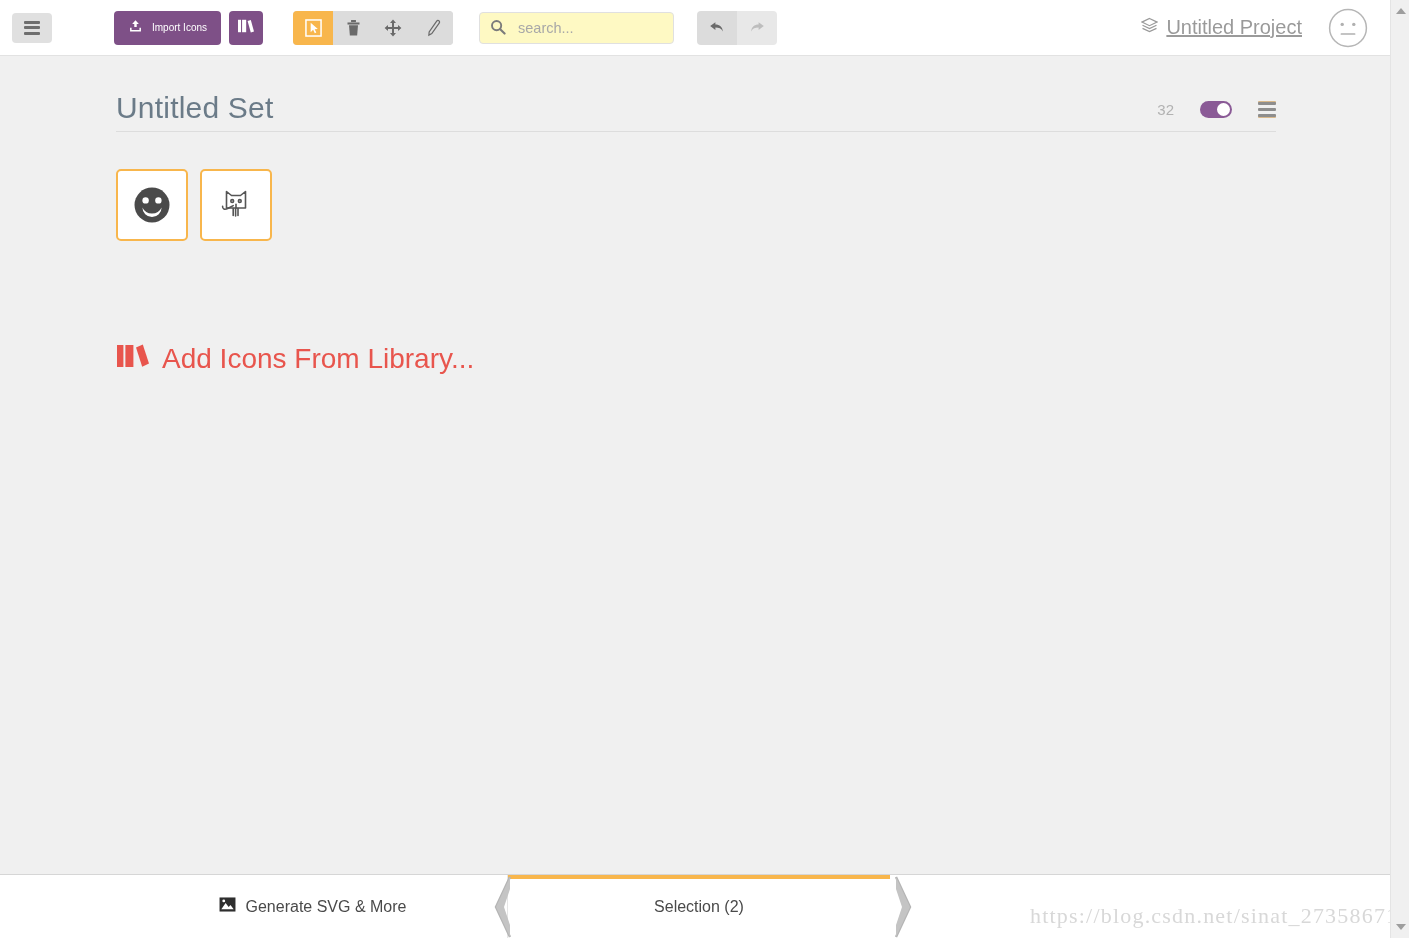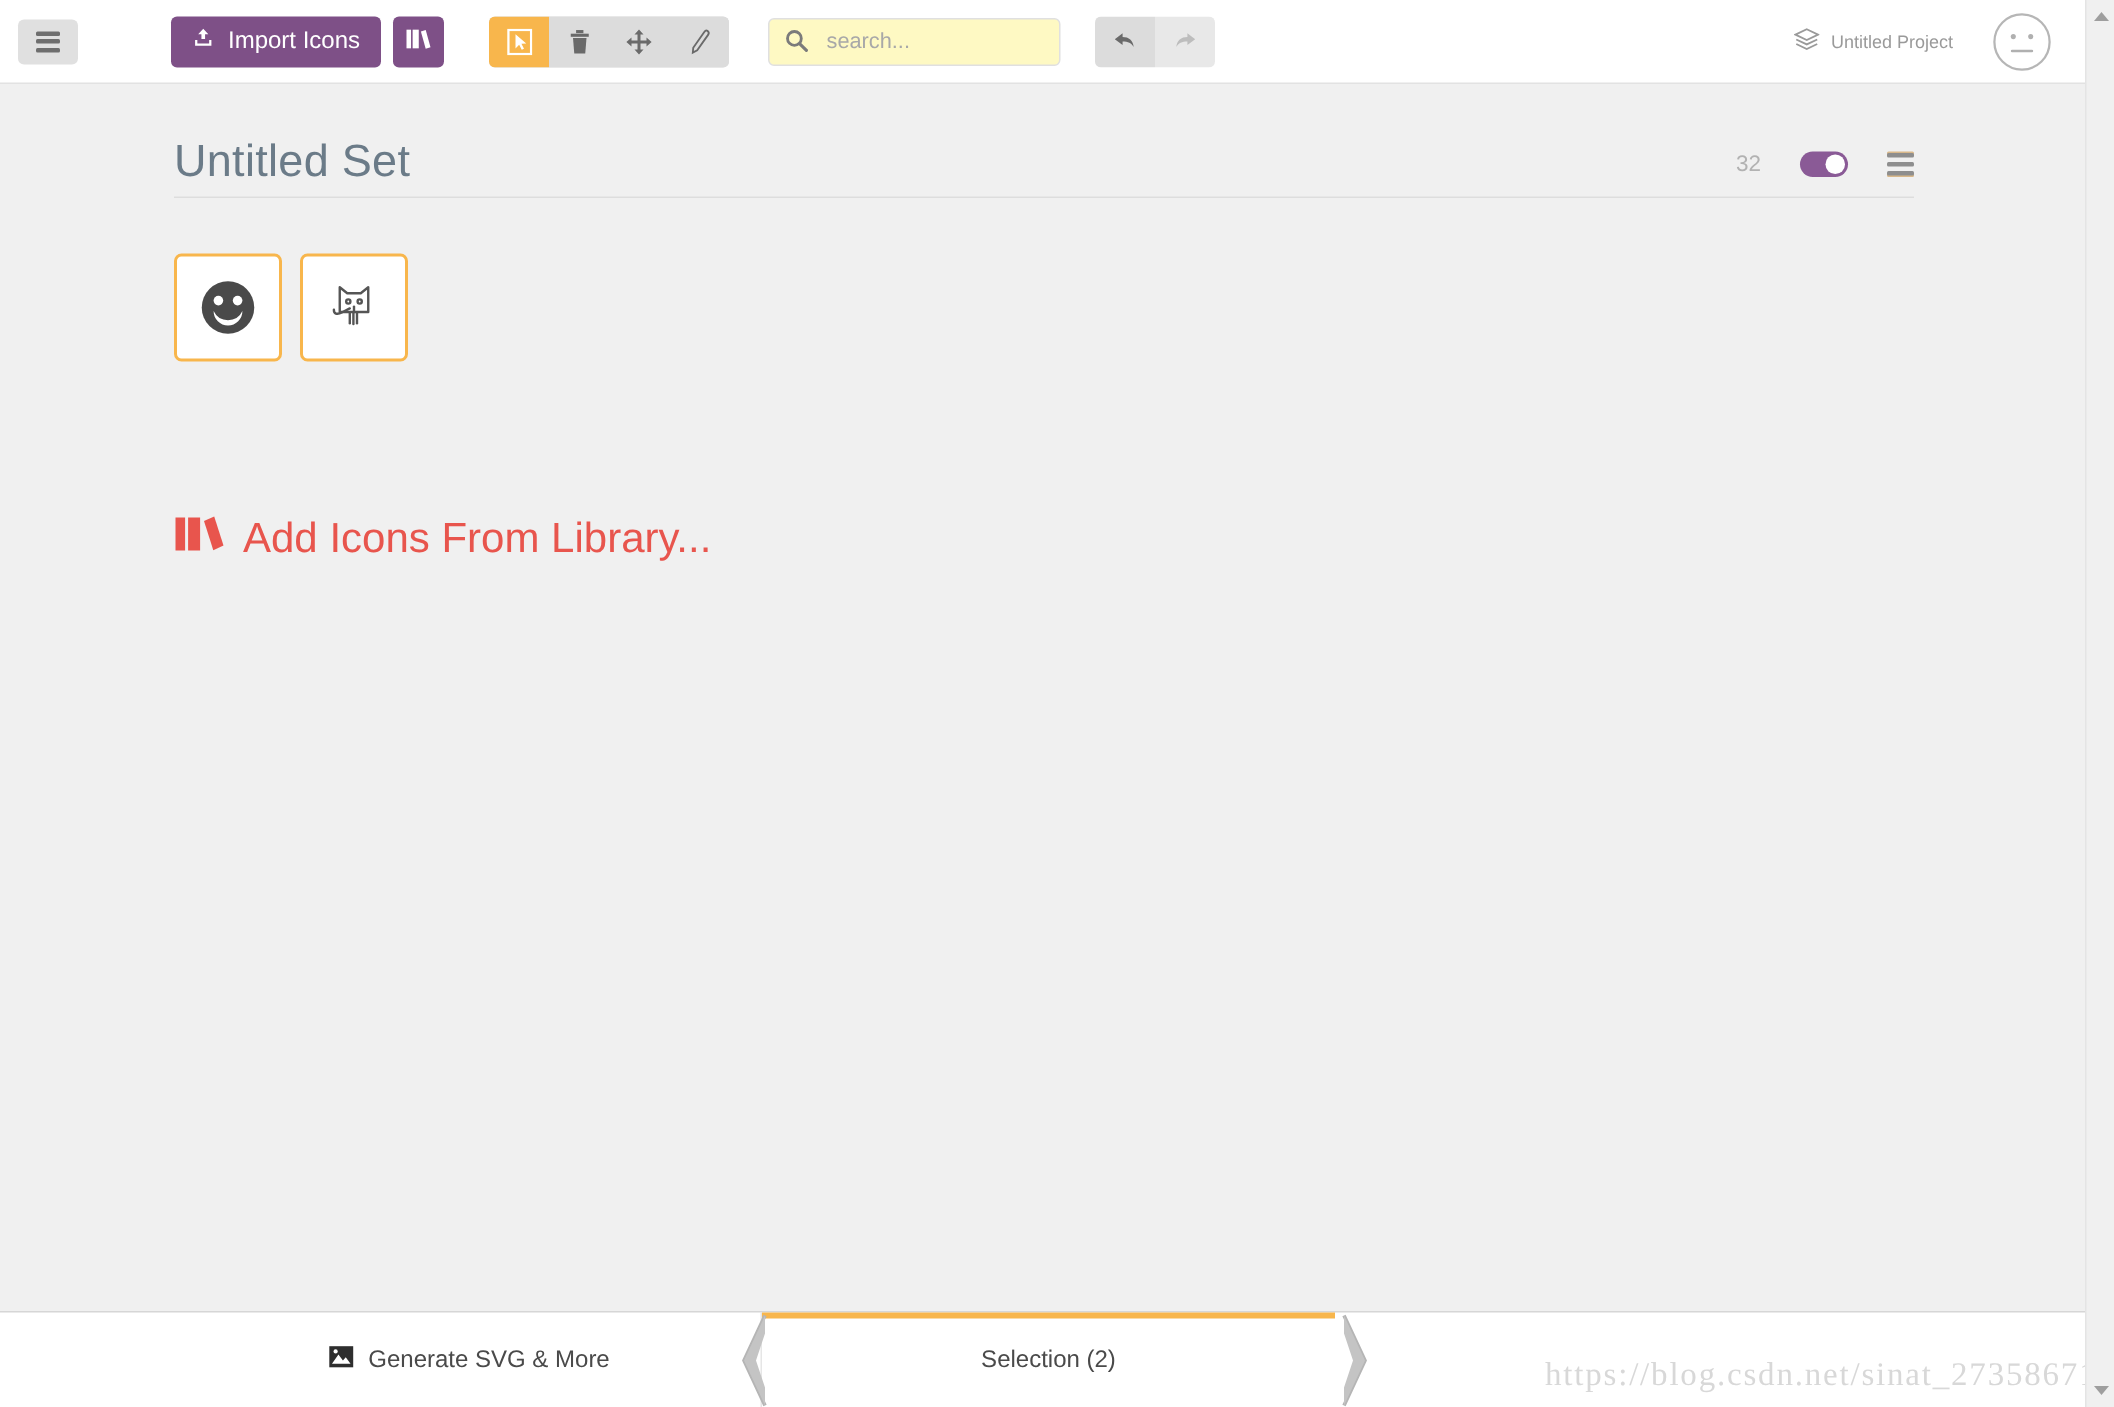--- a/index.html
+++ b/index.html
@@ -32,21 +32,21 @@
     display: flex; align-items: center; justify-content: center;
     cursor: pointer;
   }
   .bars { width: 16px; }
   .bars i { display: block; height: 3px; background: #6e6e6e; margin: 2.5px 0; border-radius: 1px; }
 
   .btn-purple {
     background: #7e5087; color: #fff;
     border: none; border-radius: 4px;
     height: 34px; padding: 0 14px;
-    font-size: 16px;
+    font-size: 10px;
     display: flex; align-items: center; gap: 9px;
     cursor: pointer;
     font-family: "Liberation Sans", sans-serif;
   }
   .btn-purple-sq {
     background: #7e5087; border: none; border-radius: 4px;
     width: 34px; height: 34px;
     display: flex; align-items: center; justify-content: center;
     cursor: pointer;
   }
@@ -96,22 +96,23 @@
     width: 40px; height: 34px;
     display: flex; align-items: center; justify-content: center;
     cursor: pointer;
   }
   .ur-undo { background: #dcdcdc; }
   .ur-redo { background: #e8e8e8; }
 
   .project-wrap {
     margin-left: auto;
     display: flex; align-items: center; gap: 8px;
-    color: #9a9a9a; font-size: 12px;
-    cursor: pointer;
+    color: #9a9a9a; font-size: 20px;
+    cursor: pointer;
+    text-decoration: underline;
   }
   .avatar-wrap {
     margin-left: 26px; margin-right: 22px;
     width: 40px; height: 40px;
     cursor: pointer;
   }
 
   
   .content {
     position: absolute; top: 56px; left: 0;

